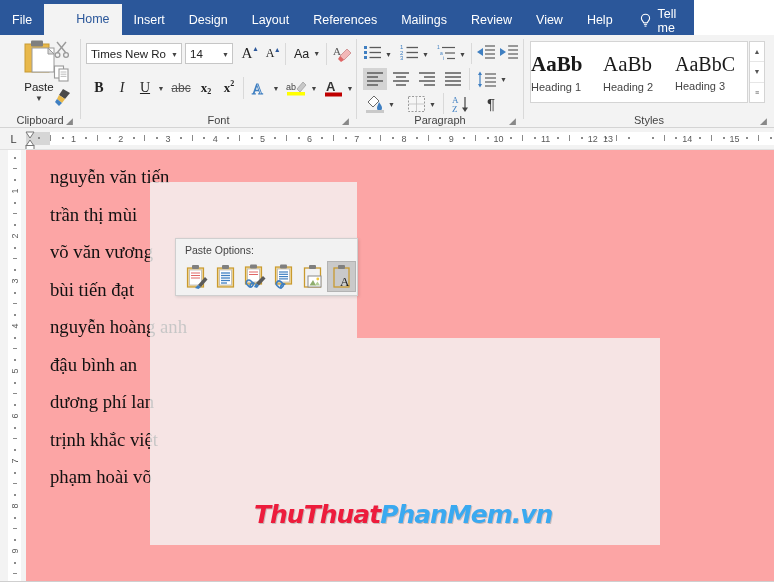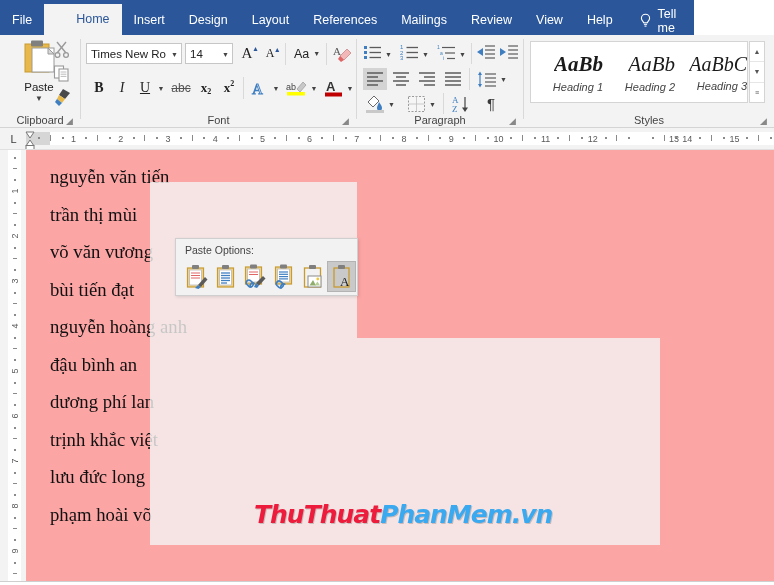--- a/index.html
+++ b/index.html
@@ -105,23 +105,22 @@
   #g-styles { left: 524px; width: 250px; }
   .stylegal {
     position: absolute; left: 6px; top: 6px;
     width: 218px; height: 62px;
     border: 1px solid #d4d4d4; background: #fff;
     display: flex;
   }
   .styleitem {
     width: 72px; height: 60px;
     display: flex; flex-direction: column;
-    align-items: flex-end; justify-content: center;
+    align-items: flex-start; justify-content: center;
     cursor: default;
-    font-style: italic;
   }
   .sample { font-family: "Liberation Serif", serif; color: #1a1a1a; overflow: hidden; white-space: nowrap; }
   .s1 { font-size: 21px; font-weight: bold; }
   .s2 { font-size: 21px; }
   .s3 { font-size: 20px; }
   .stylename { font-size: 11px; color: #444; margin-top: 4px; }
   .styleScroll {
     position: absolute; left: 225px; top: 6px; width: 16px; height: 62px;
     border: 1px solid #d4d4d4; background: #fff;
     display: flex; flex-direction: column;
@@ -613,21 +612,21 @@
         <div class="rtick" style="left: 134px; width: 16px;">3</div>
         <div class="rtick" style="left: 181.2px; width: 16px;">4</div>
         <div class="rtick" style="left: 228.4px; width: 16px;">5</div>
         <div class="rtick" style="left: 275.6px; width: 16px;">6</div>
         <div class="rtick" style="left: 322.8px; width: 16px;">7</div>
         <div class="rtick" style="left: 370px; width: 16px;">8</div>
         <div class="rtick" style="left: 417.2px; width: 16px;">9</div>
         <div class="rtick" style="left: 464.4px; width: 16px;">10</div>
         <div class="rtick" style="left: 511.6px; width: 16px;">11</div>
         <div class="rtick" style="left: 558.8px; width: 16px;">12</div>
-        <div class="rtick" style="left: 640px; width: 16px; text-align: center;">13</div>
+        <div class="rtick" style="left: 574px; width: 16px; text-align: center;">13</div>
         <div class="rtick" style="left: 653.2px; width: 16px;">14</div>
         <div class="rtick" style="left: 700.4px; width: 16px;">15</div>
       </div>
 
     <svg style="position:absolute;left:22px;top:1px;" width="22" height="21">
       <polygon points="4,3 12,3 8,9" fill="#ffffff" stroke="#767676" stroke-width="1"></polygon>
       <polygon points="4,17 12,17 8,11" fill="#ffffff" stroke="#767676" stroke-width="1"></polygon>
       <rect x="4" y="16.5" width="8" height="4" fill="#ffffff" stroke="#767676" stroke-width="1"></rect>
     </svg>
   </div>
@@ -679,21 +678,20 @@
     <div class="page">
       <div class="doctext" id="doctext">
           <div class="docline">nguyễn văn tiến</div>
           <div class="docline">trần thị mùi</div>
           <div class="docline">võ văn vương</div>
           <div class="docline">bùi tiến đạt</div>
           <div class="docline">nguyễn hoàng anh</div>
           <div class="docline">đậu bình an</div>
           <div class="docline">dương phí lan</div>
           <div class="docline">trịnh khắc việt</div>
-          <div class="docline">lưu đức long</div>
           <div class="docline">phạm hoài võ</div>
         </div>
 
       <div class="shade" id="shadeA"></div>
       <div class="shade" id="shadeB"></div>
     </div>
   </div>
 
   <div class="pasteopts">
     <div class="pasteopts-title">Paste Options:</div>

